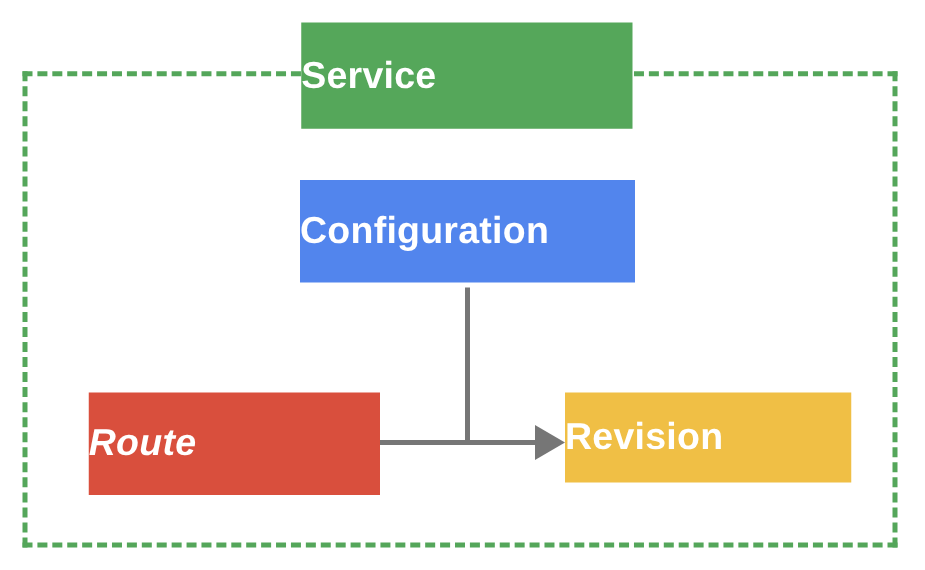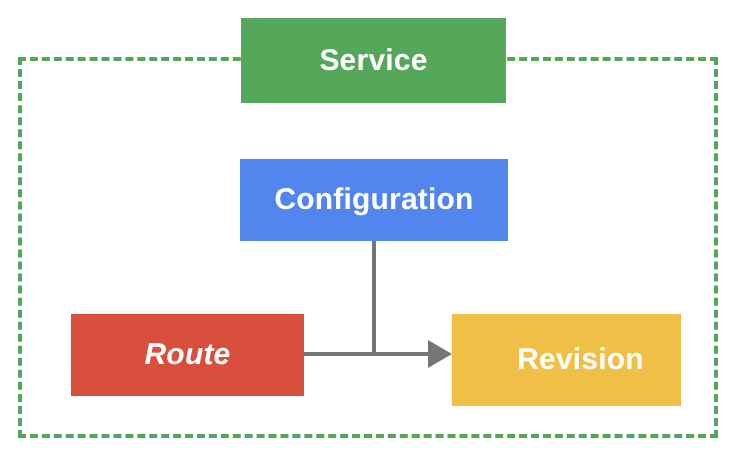--- a/index.html
+++ b/index.html
@@ -24,21 +24,20 @@
     width: 700px;
     height: 381px;
     border: 4px dashed #54a65a;
     box-sizing: border-box;
     background: transparent;
   }
   .node-box {
     position: absolute;
     display: flex;
     align-items: center;
-    justify-content: center;
     box-sizing: border-box;
     color: #ffffff;
     font-weight: bold;
     letter-spacing: 0.2px;
     text-rendering: geometricPrecision;
     user-select: none;
   }
   .node-label {
     display: block;
     line-height: 1;
@@ -47,43 +46,42 @@
   #node-service {
     left: 241px;
     top: 18px;
     width: 265px;
     height: 85px;
     background: #55a75a;
     font-size: 30px;
   }
   #node-configuration {
     left: 240px;
-    top: 159px;
+    top: 144px;
     width: 268px;
     height: 82px;
     background: #5285ed;
     font-size: 30px;
   }
   #node-route {
     left: 71px;
     top: 314px;
     width: 233px;
     height: 82px;
     background: #d94f3d;
     font-size: 30px;
     font-style: italic;
   }
   #node-revision {
     left: 452px;
     top: 314px;
     width: 229px;
-    height: 92px;
+    height: 72px;
     background: #f0bf45;
     font-size: 30px;
-    padding-left: 28px;
   }
   #connector-layer {
     position: absolute;
     left: 0;
     top: 0;
     width: 740px;
     height: 456px;
     pointer-events: none;
   }
 </style>

